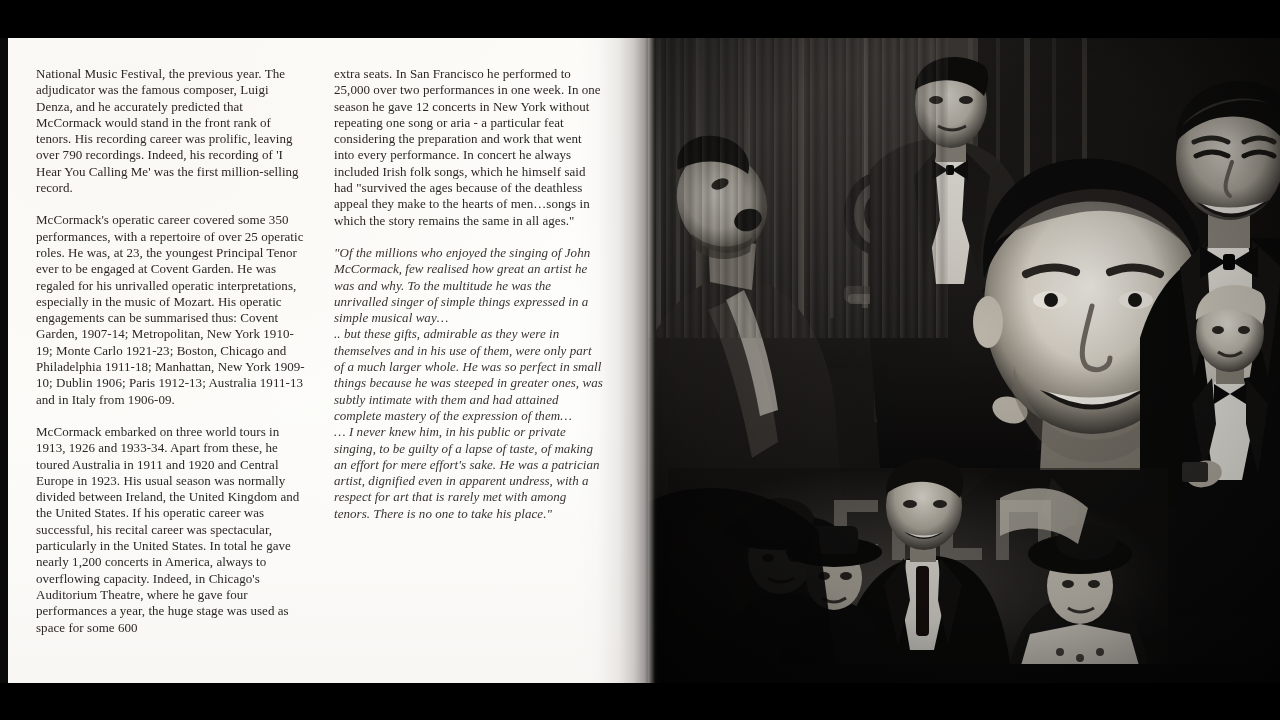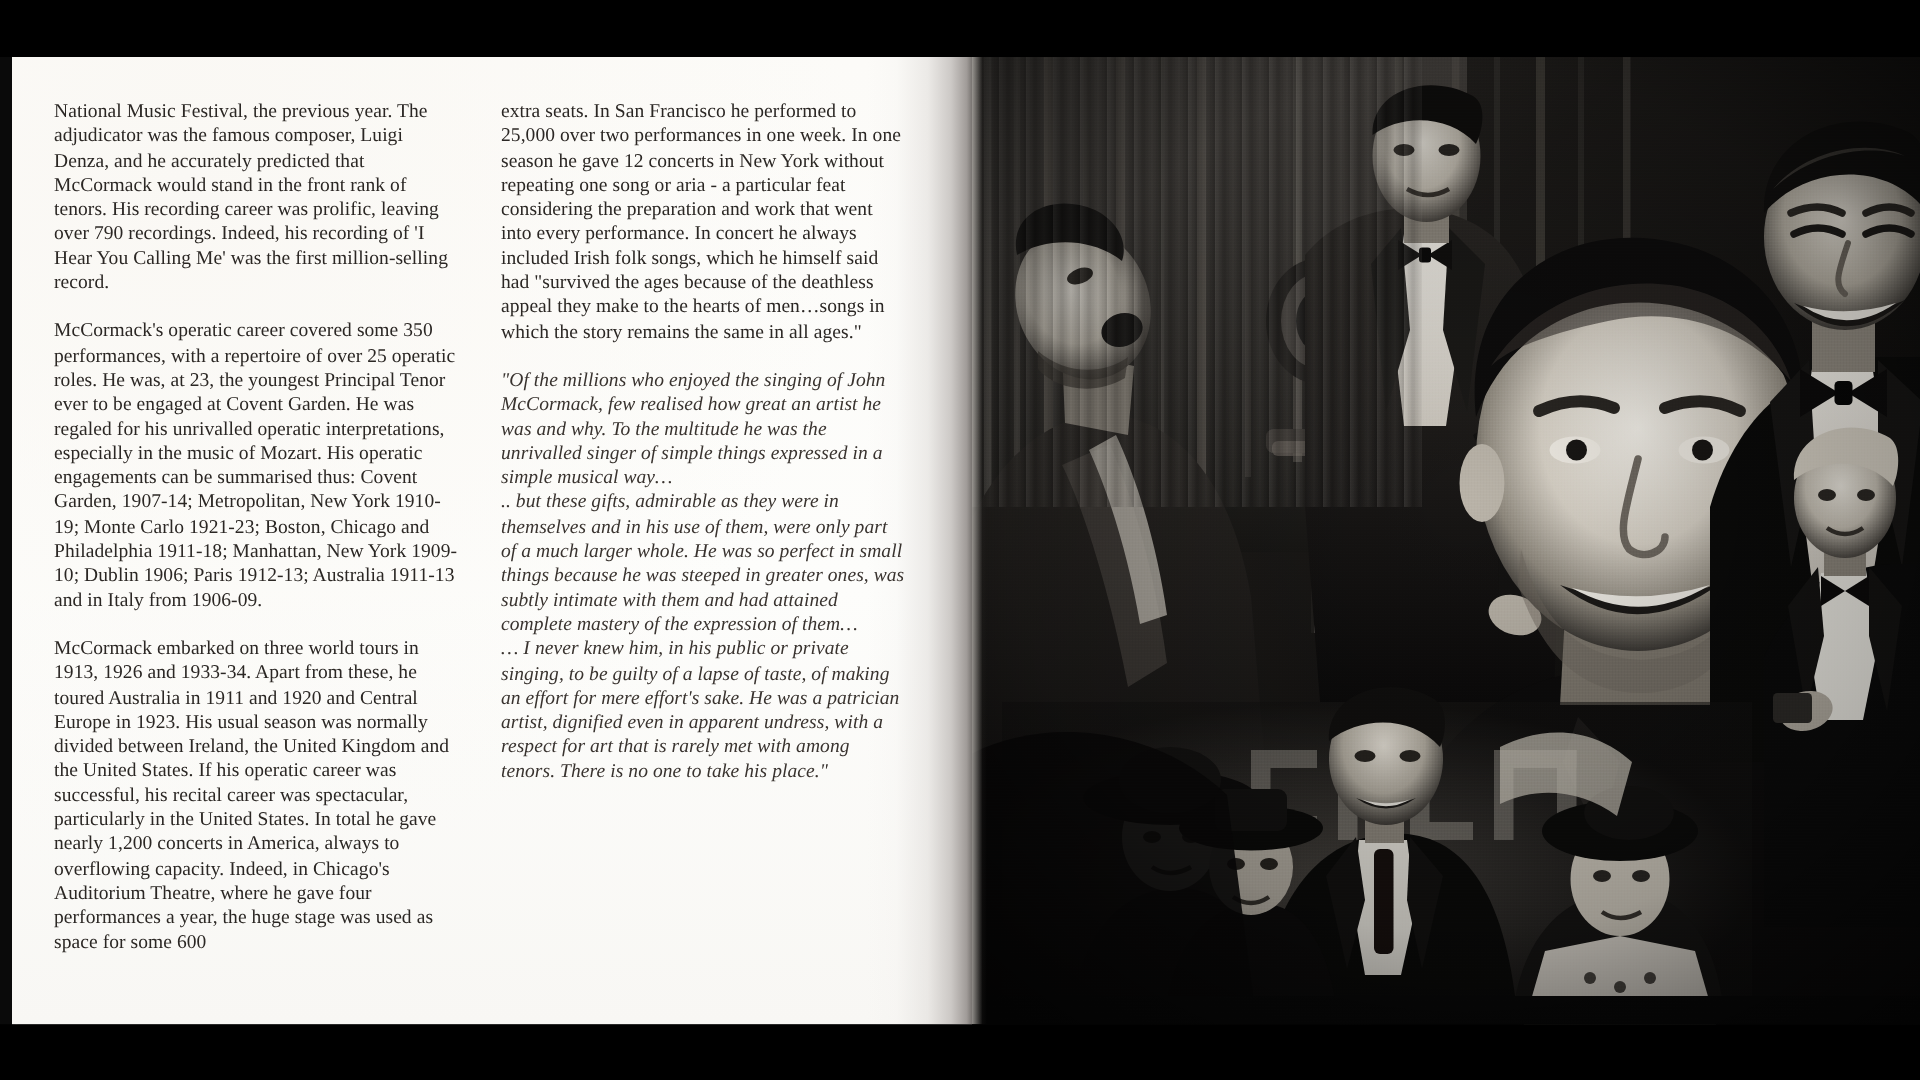--- a/index.html
+++ b/index.html
@@ -44,21 +44,21 @@
     overflow: hidden;
   }
 
   
   #left-page {
     position: absolute;
     left: 8px;
     top: 0;
     width: 640px;
     height: 645px;
-    background: #e5e5e5;
+    background: #f97316;
     overflow: hidden;
   }
   
   #left-page::before {
     content: "";
     position: absolute;
     left: 0; top: 0;
     width: 4px; height: 100%;
     background: linear-gradient(to right, #120f0f 0%, #3a3330 45%, #b9b3ae 80%, rgba(253,253,251,0) 100%);
   }

